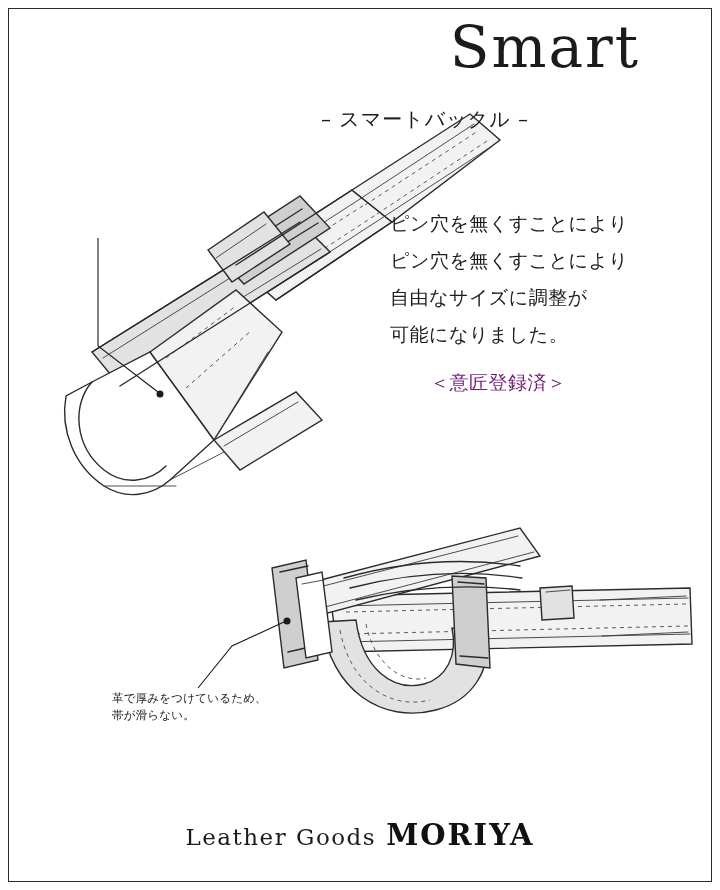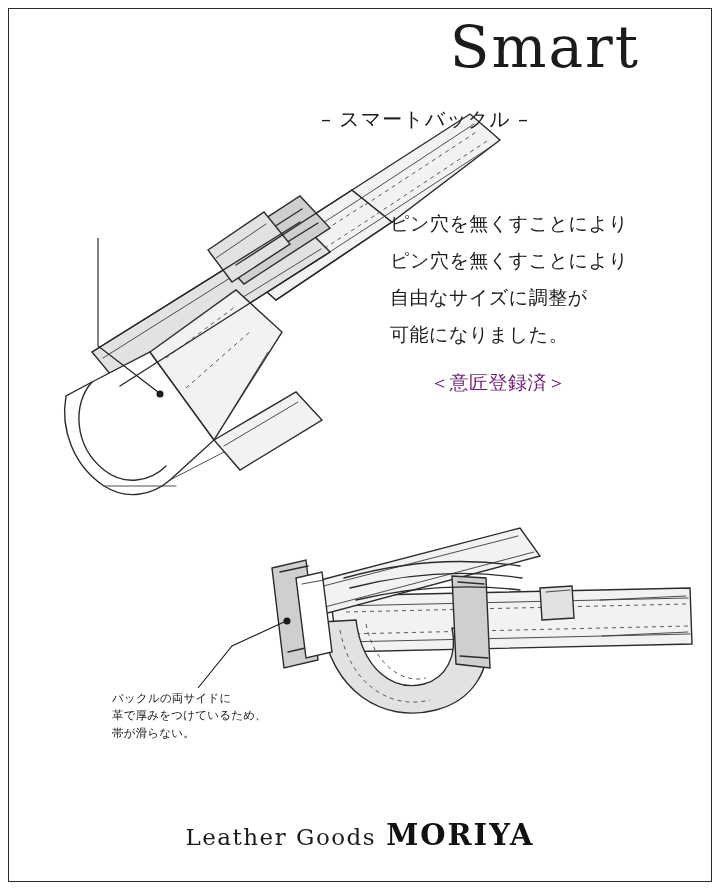--- a/index.html
+++ b/index.html
@@ -249,21 +249,20 @@
     <div>ピン穴を無くすことにより</div>
     <div>ピン穴を無くすことにより</div>
     <div>自由なサイズに調整が</div>
     <div>可能になりました。</div>
   </div>
 
   <div class="registered">＜意匠登録済＞</div>
 
 
   <div class="callout" id="callout-bottom">
-    <div>バックルの両サイドに</div>
     <div>革で厚みをつけているため、</div>
     <div>帯が滑らない。</div>
   </div>
 
   <div class="footer">
     <span class="brand-pre">Leather Goods</span><span class="brand-main">MORIYA</span>
   </div>
 
 </div>
 

